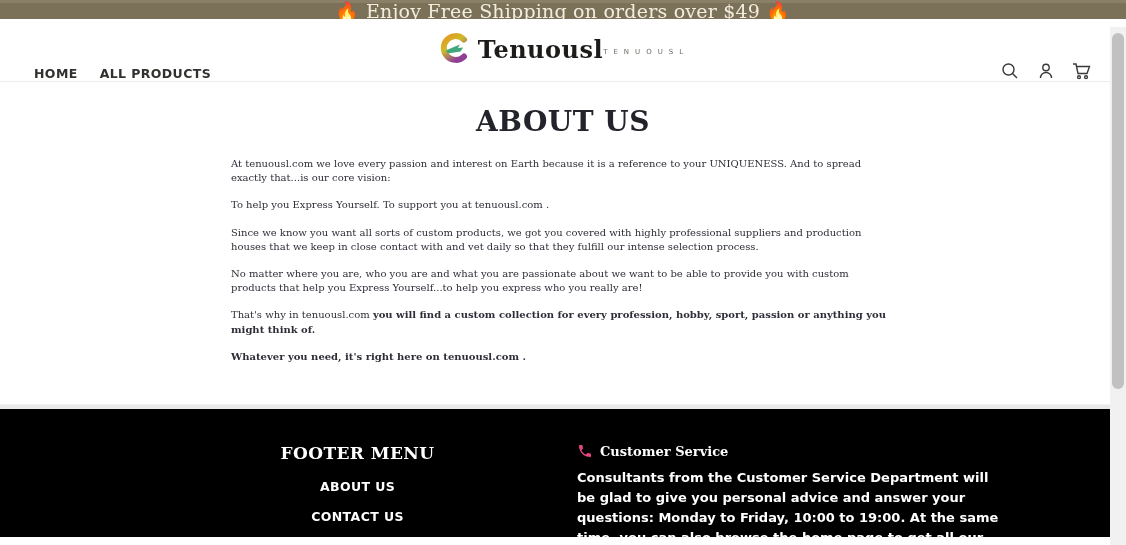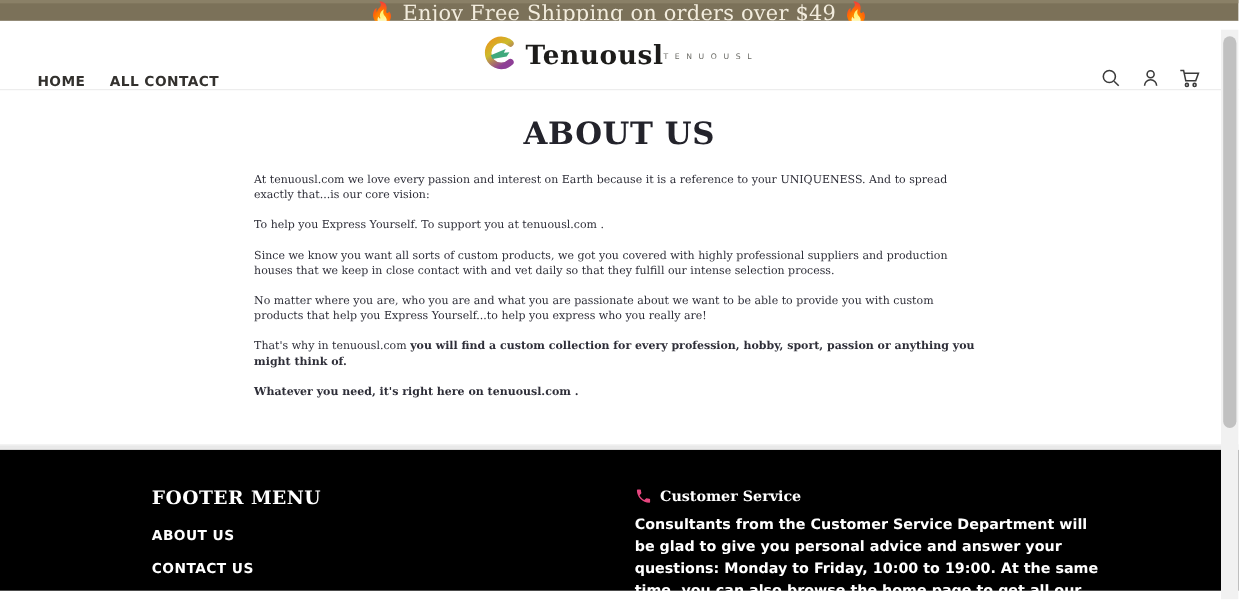--- a/index.html
+++ b/index.html
@@ -39,21 +39,21 @@
   .page-title{font-size:28px;font-weight:600;color:var(--heading-text);text-align:center;
     padding-top:23px;margin-bottom:19px;letter-spacing:.5px;}
   .about p{font-size:10px;line-height:1.42;color:var(--body-text);margin-bottom:13px;}
   .about .bold{font-weight:bold;}
 
   .pre-footer{height:5px;background:#e9e9e9;border-top:1px solid #f3f3f3;}
 
   
   .footer{height:128px;background:var(--footer-bg);color:var(--footer-text);
     display:flex;padding:34px 60px 0 138px;}
-  .footer-col-left{width:439px;flex:none;}
+  .footer-col-left{width:439px;flex:none;text-align:center;}
   .footer-menu-title{font-size:17px;font-weight:600;letter-spacing:.4px;margin-bottom:13px;}
   .footer-links{list-style:none;font-family:"DejaVu Sans","Liberation Sans",sans-serif;}
   .footer-links li{margin-bottom:11px;}
   .footer-links a{color:#fff;font-size:12.5px;font-weight:bold;letter-spacing:.4px;text-decoration:none;cursor:pointer;}
   .footer-col-right{flex:1;}
   .service-title{display:flex;align-items:center;gap:7px;font-size:13px;font-weight:600;margin-bottom:9px;}
   .phone-icon svg{display:block;}
   .service-text{font-family:"DejaVu Sans","Liberation Sans",sans-serif;font-size:13px;font-weight:bold;
     line-height:1.55;max-width:430px;color:#fff;}
 
@@ -64,21 +64,21 @@
 </head>
 <body>
 
 <div class="announcement">
   <span>🔥 Enjoy Free Shipping on orders over $49 🔥</span>
 </div>
 
 <div class="header">
   <div class="nav">
     <a>HOME</a>
-    <a>ALL CONTACT</a>
+    <a>ALL PRODUCTS</a>
   </div>
 
   <div class="logo">
     <span>
       <svg width="34" height="34" viewBox="0 0 40 40">
         <defs>
           <linearGradient id="lgo" x1="0" y1="0" x2="0.6" y2="1">
             <stop offset="0" stop-color="#e8961e"></stop>
             <stop offset="0.45" stop-color="#cdbb2b"></stop>
             <stop offset="1" stop-color="#8e3f96"></stop>

